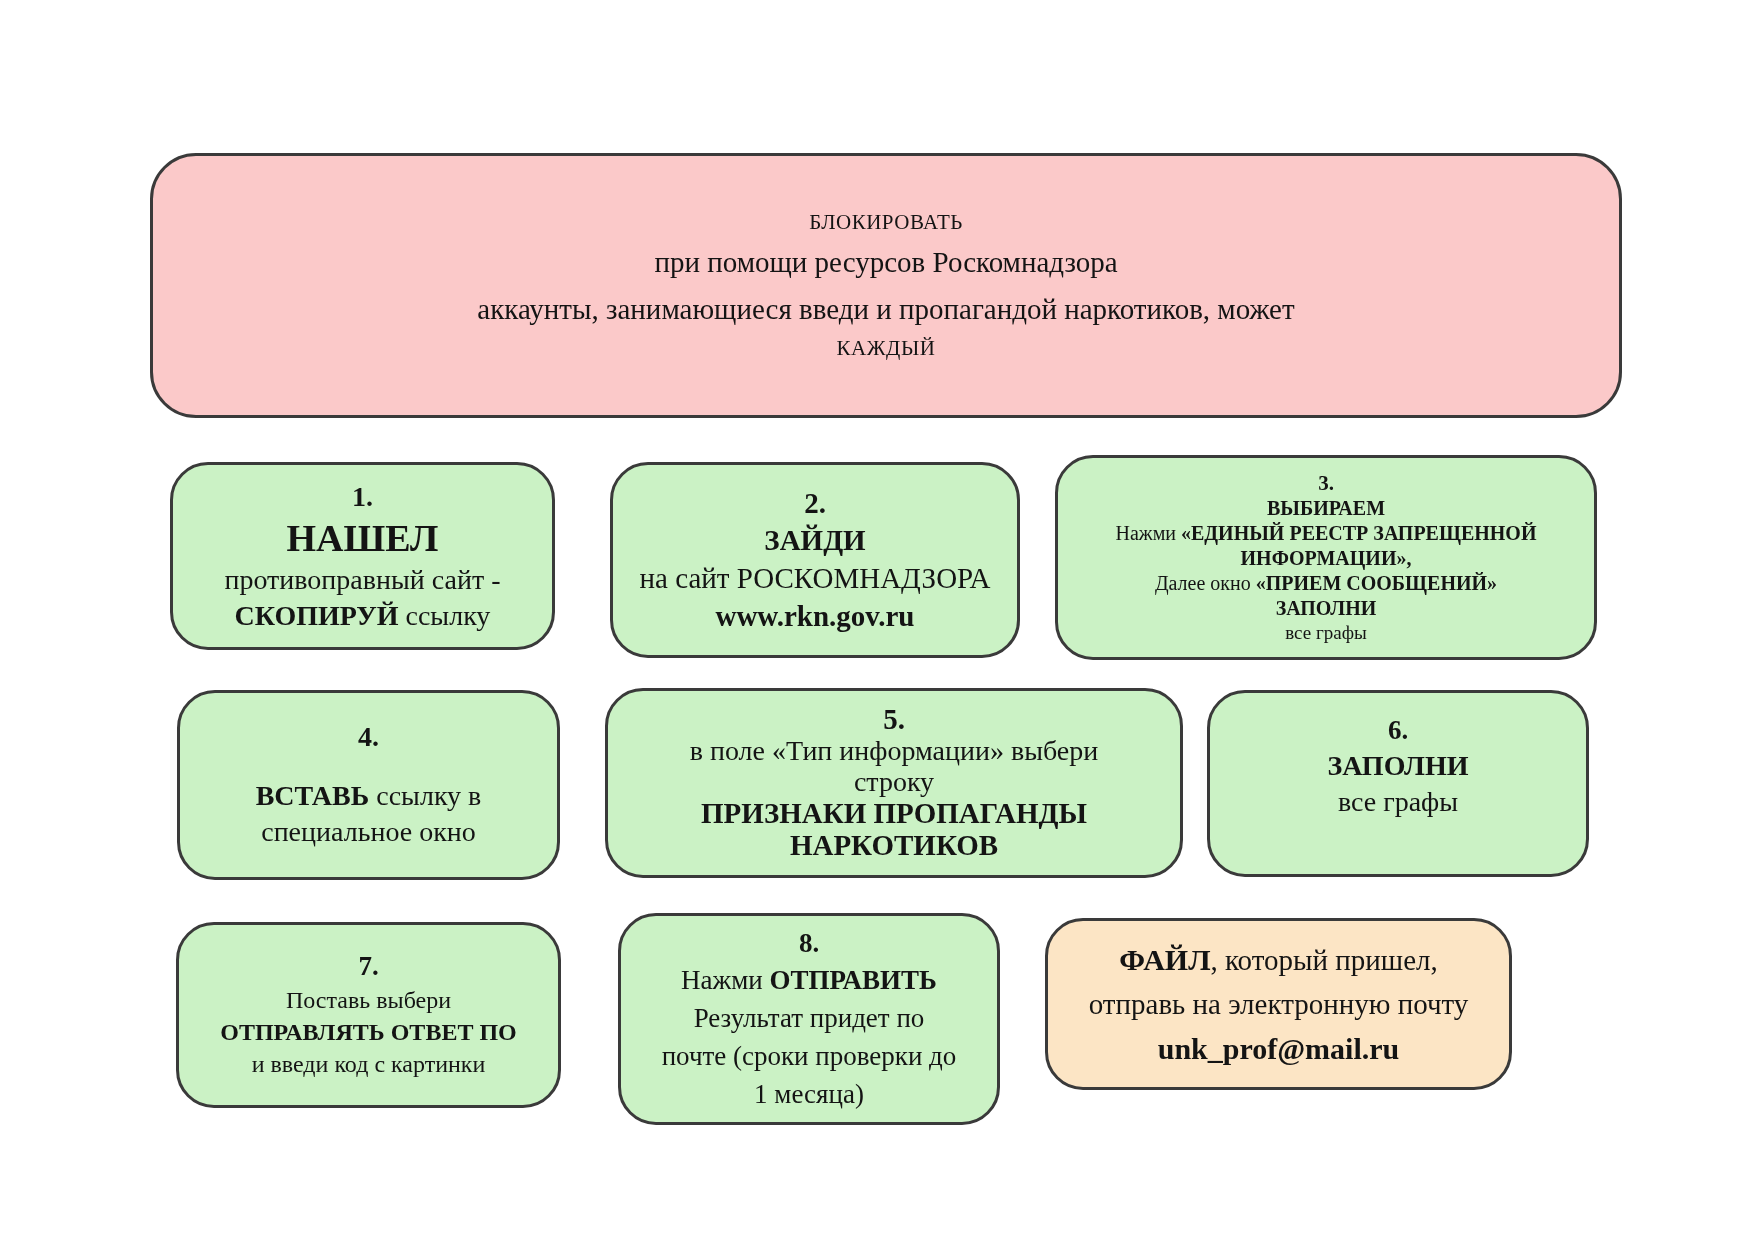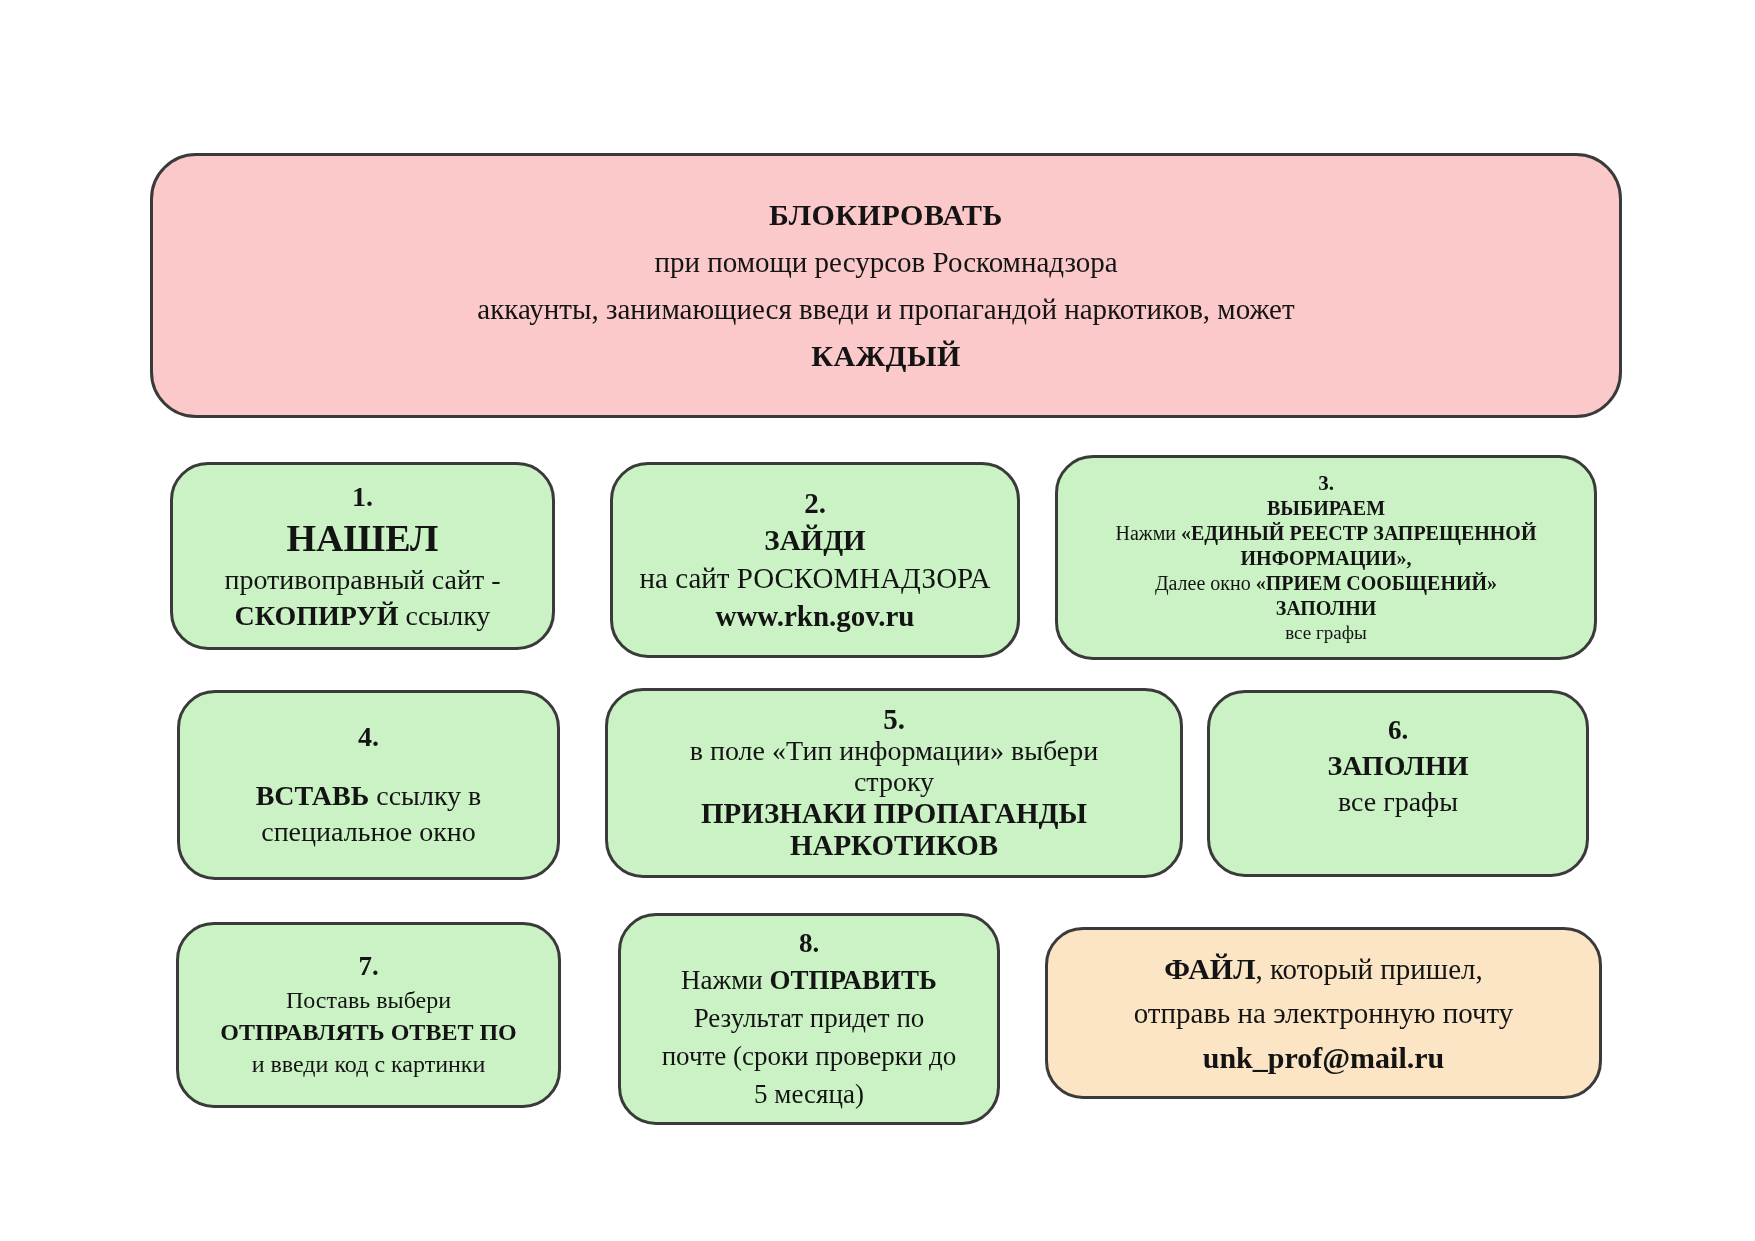--- a/index.html
+++ b/index.html
@@ -30,21 +30,21 @@
     border-radius:38px;
   }
   .green{background:var(--green);}
   .pink{background:var(--pink);}
   .peach{background:var(--peach);}
   .b{font-weight:bold;}
 
   
   #header-box{left:150px;top:153px;width:1472px;height:265px;border-radius:46px;
     font-size:29px;line-height:1.6;}
-  #header-box .hdr-strong{font-size:30px;font-weight:bold;letter-spacing:.5px;}
+  #header-box .hdr-strong{font-size:21px;font-weight:normal;letter-spacing:.5px;}
 
   
   #box1{left:170px;top:462px;width:385px;height:188px;font-size:28px;line-height:1.27;}
   #box1 .title{font-size:38px;}
   #box2{left:610px;top:462px;width:410px;height:196px;font-size:29px;line-height:1.3;}
   #box2 .nowrap{white-space:nowrap;}
   #box3{left:1055px;top:455px;width:542px;height:205px;font-size:20px;line-height:1.25;
     padding:8px 30px;}
   #box3 .num{font-size:21px;}
   #box3 .small{font-size:19px;}
@@ -56,21 +56,21 @@
   #box5 .num{font-size:34px;}
   #box5 .b{font-size:29px;}
   #box6{left:1207px;top:690px;width:382px;height:187px;font-size:28px;line-height:1.3;
     justify-content:flex-start;padding-top:20px;}
   #box6 .num{font-size:27px;}
 
   
   #box7{left:176px;top:922px;width:385px;height:186px;font-size:24px;line-height:1.33;}
   #box7 .num{font-size:27px;}
   #box8{left:618px;top:913px;width:382px;height:212px;font-size:27px;line-height:1.4;}
-  #file-box{left:1045px;top:918px;width:557px;height:172px;font-size:29px;line-height:1.5;margin-top:9px;}
+  #file-box{left:1045px;top:918px;width:467px;height:172px;font-size:29px;line-height:1.5;}
   #file-box .big{font-size:30px;}
 </style>
 </head>
 <body>
 
 <div class="canvas">
 
   <div class="box pink" id="header-box">
     <div class="hdr-strong">БЛОКИРОВАТЬ</div>
     <div>при помощи ресурсов Роскомнадзора</div>
@@ -126,21 +126,21 @@
     <div>Поставь выбери</div>
     <div class="b">ОТПРАВЛЯТЬ ОТВЕТ ПО</div>
     <div>и введи код с картинки</div>
   </div>
 
   <div class="box green" id="box8">
     <div class="b num">8.</div>
     <div><span>Нажми </span><span class="b">ОТПРАВИТЬ</span></div>
     <div>Результат придет по</div>
     <div>почте (сроки проверки до</div>
-    <div>5 месяца)</div>
+    <div>1 месяца)</div>
   </div>
 
   <div class="box peach" id="file-box">
     <div><span class="b big">ФАЙЛ</span><span>, который пришел,</span></div>
     <div>отправь на электронную почту</div>
     <div class="b big">unk_prof@mail.ru</div>
   </div>
 
 </div>
 

